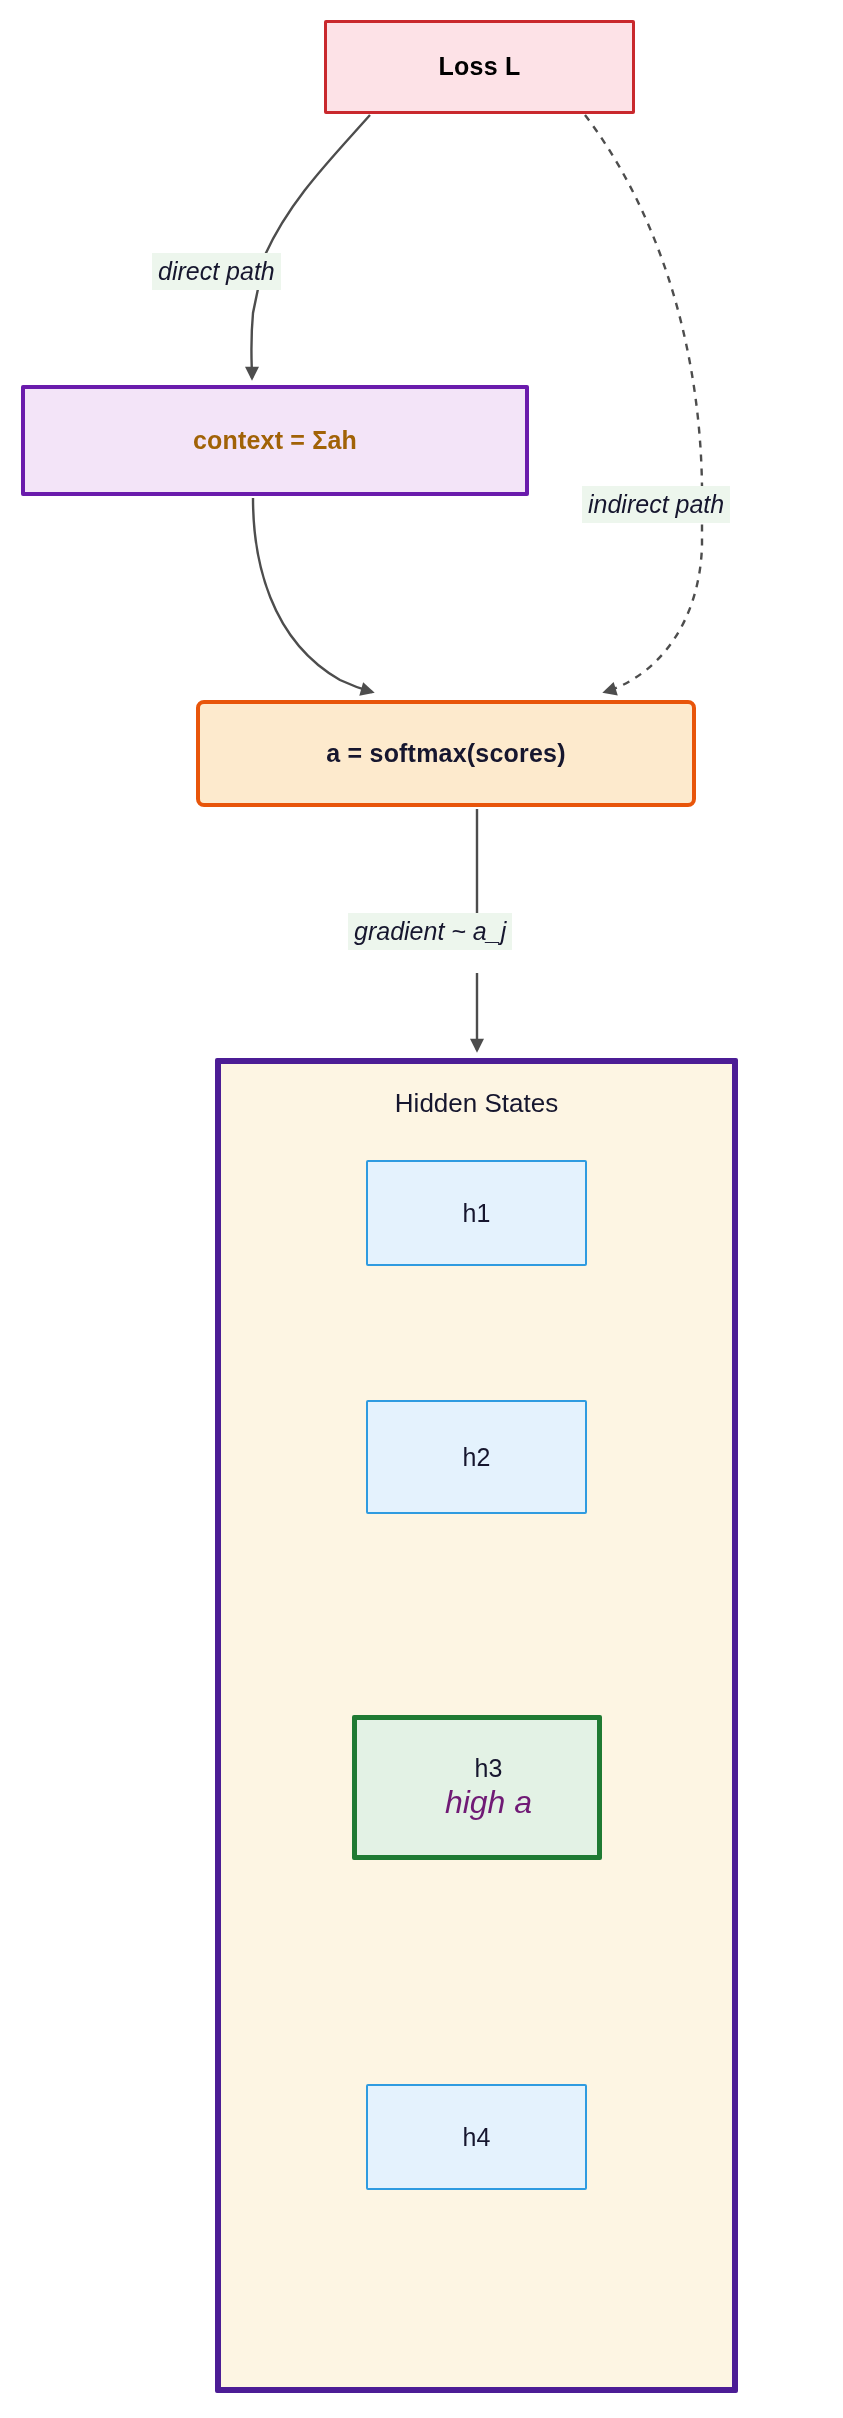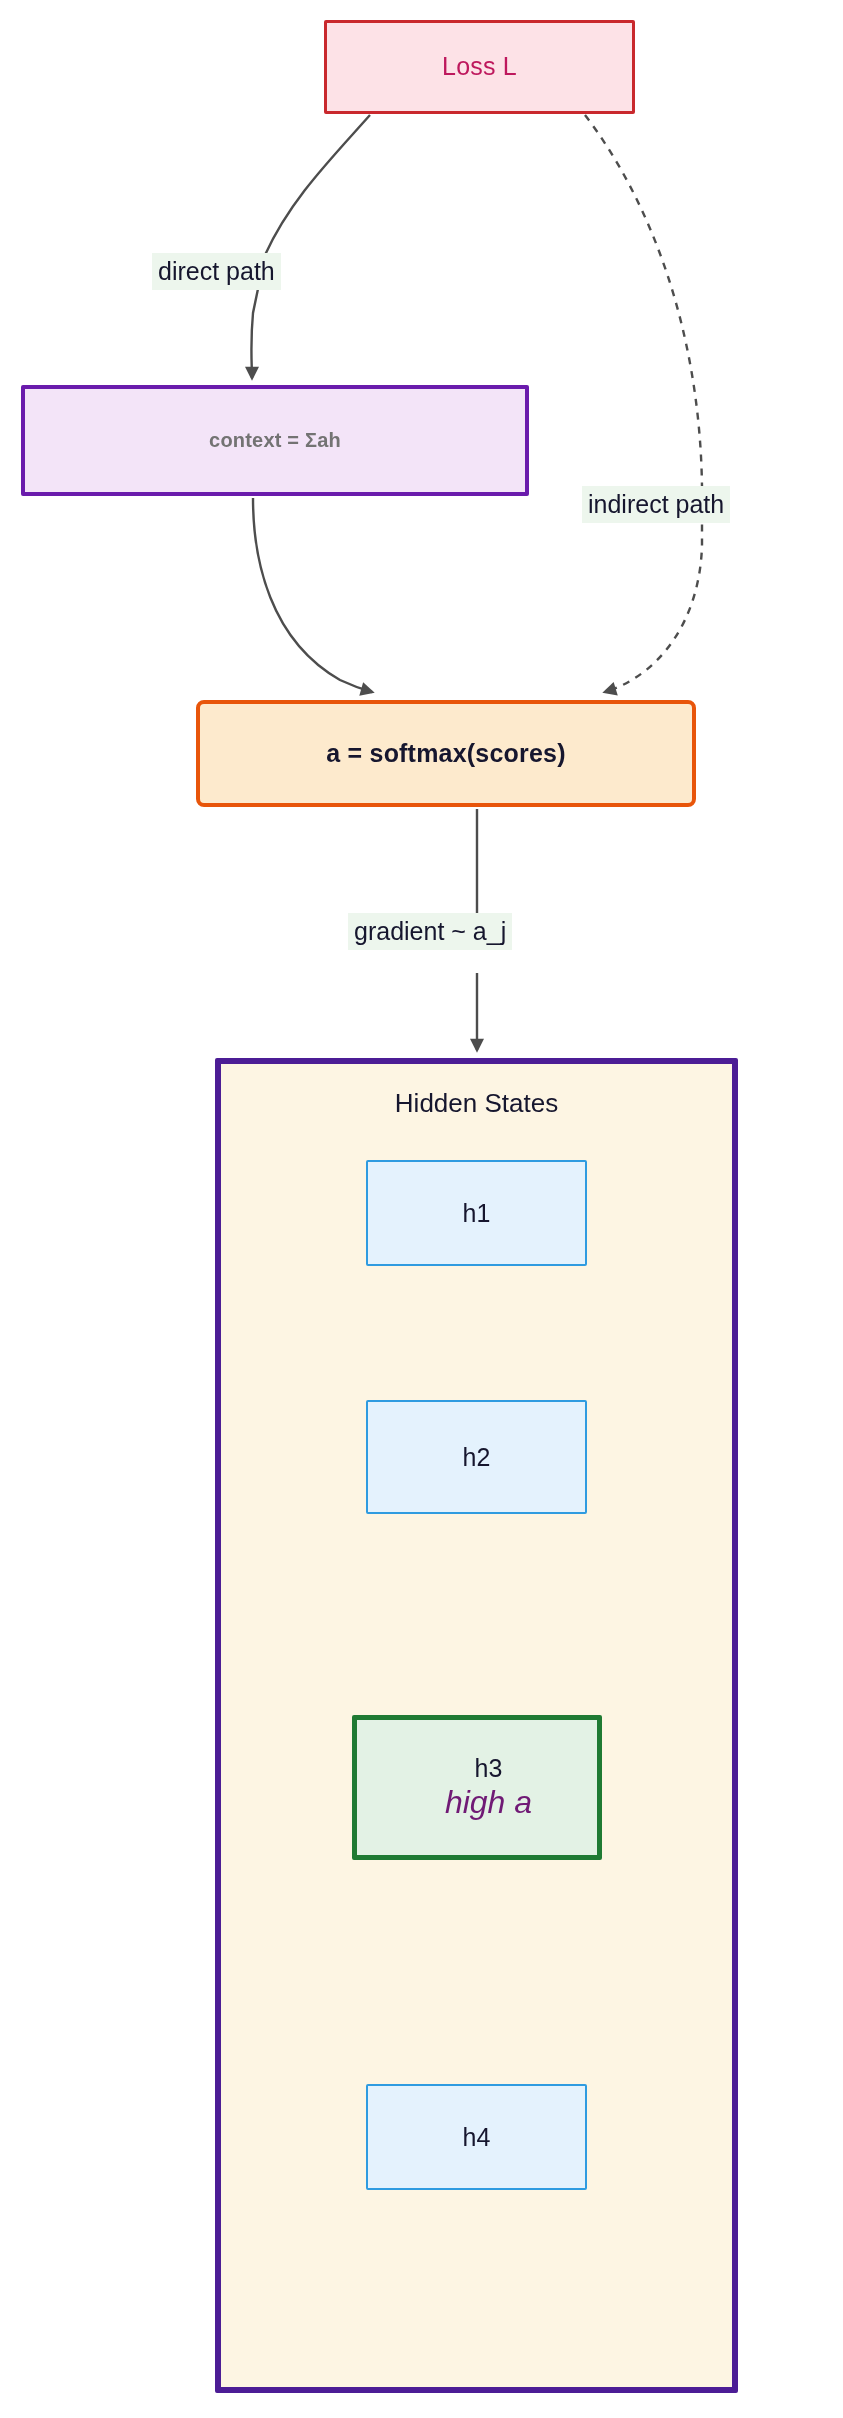--- a/index.html
+++ b/index.html
@@ -42,38 +42,38 @@
     left: 324px;
     top: 20px;
     width: 311px;
     height: 94px;
     background: #fde2e7;
     border: 3px solid #c9282d;
     border-radius: 2px;
   }
   #node-loss .node-label {
     font-size: 25px;
-    font-weight: normal;
-    color: #be185d;
+    font-weight: bold;
+    color: #000000;
     letter-spacing: 0.2px;
   }
   
   #node-context {
     left: 21px;
     top: 385px;
     width: 508px;
     height: 111px;
     background: #f3e4f8;
     border: 4px solid #6a1bac;
     border-radius: 2px;
   }
   #node-context .node-label {
-    font-size: 20px;
+    font-size: 25px;
     font-weight: bold;
-    color: #737373;
+    color: #a16207;
     letter-spacing: 0.2px;
   }
   
   #node-softmax {
     left: 196px;
     top: 700px;
     width: 500px;
     height: 107px;
     background: #fdeacd;
     border: 4px solid #e8550a;
@@ -142,20 +142,21 @@
   
   .edge-label {
     position: absolute;
     box-sizing: border-box;
     background: #edf6ed;
     color: #16162e;
     font-size: 25px;
     line-height: 1.15;
     padding: 4px 6px;
     white-space: nowrap;
+    font-style: italic;
   }
   #label-direct-path   { left: 152px; top: 253px; }
   #label-indirect-path { left: 582px; top: 486px; }
   #label-gradient      { left: 348px; top: 913px; }
 </style>
 </head>
 <body>
 
 <div id="diagram-root">
 

